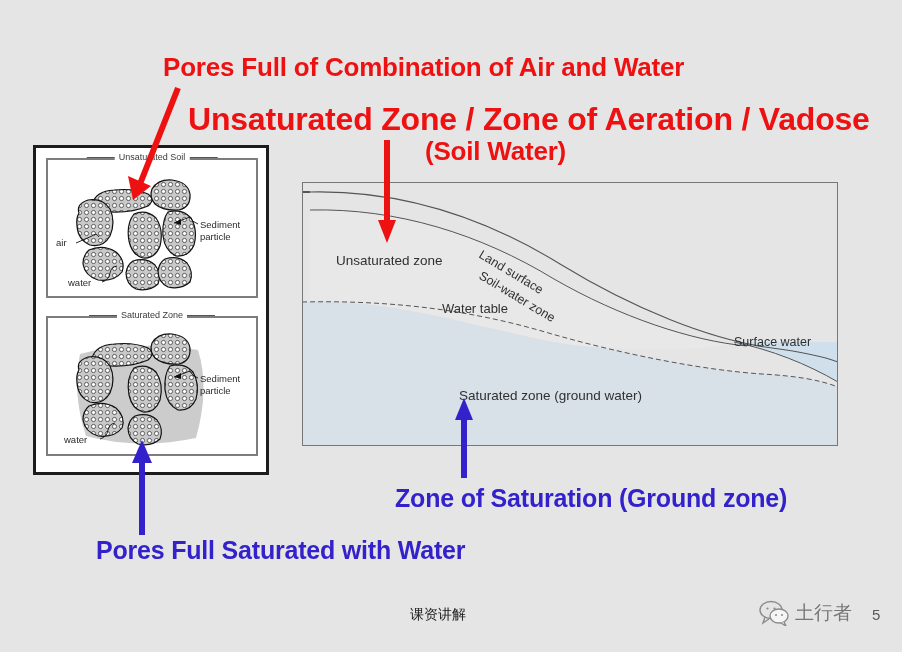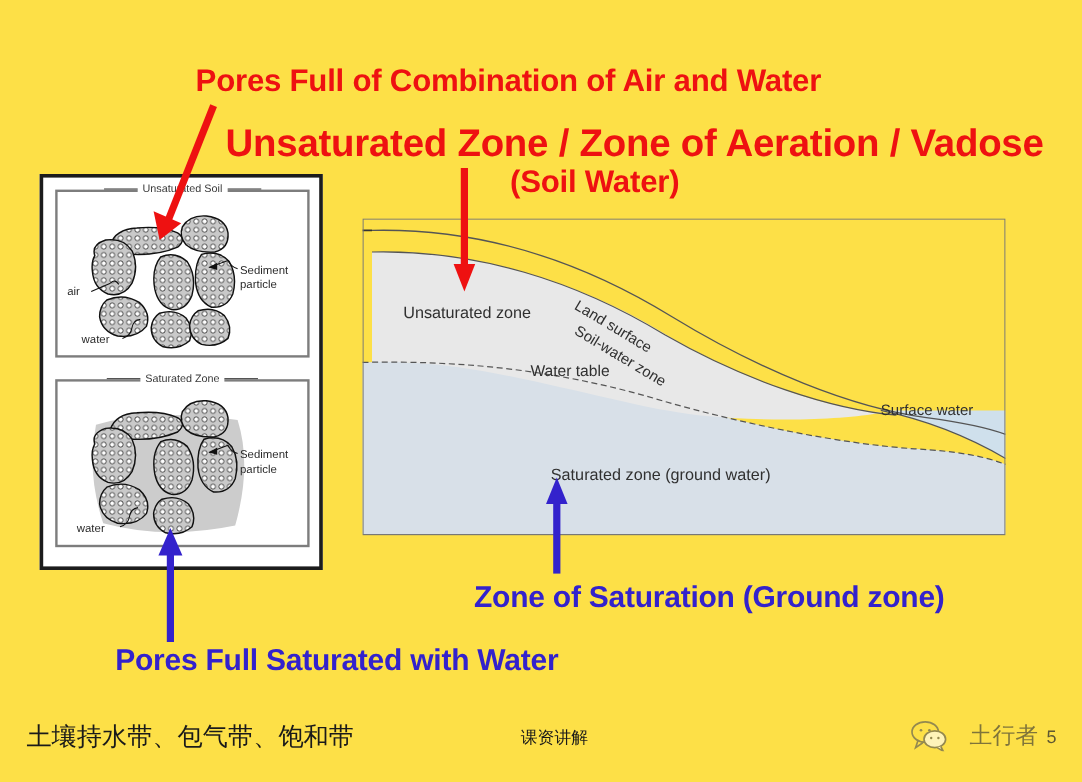--- a/index.html
+++ b/index.html
@@ -7,21 +7,21 @@
     padding: 0;
     background: #ffffff;
   }
   body {
     font-family: "Liberation Sans", sans-serif;
   }
   #slide {
     position: relative;
     width: 902px;
     height: 652px;
-    background: #fde047;
+    background: #e5e5e5;
     overflow: hidden;
   }
 
   
   .hdr-red {
     position: absolute;
     color: #ee1111;
     font-weight: bold;
     font-family: "Liberation Sans", sans-serif;
     white-space: nowrap;
@@ -126,29 +126,28 @@
     white-space: nowrap;
   }
   #footer-sub {
     position: absolute;
     left: 410px;
     top: 606px;
     font-size: 14px;
     color: #1a1a1a;
     font-family: Liberation Serif, serif;
     white-space: nowrap;
-    margin-left: 24px;
   }
   #watermark {
     position: absolute;
     left: 758px;
     top: 600px;
     display: flex;
     align-items: center;
-    gap: 16px;
+    gap: 3px;
     opacity: 0.62;
     justify-content: flex-end;
   }
   #watermark-text {
     font-size: 19px;
     color: #333;
     font-family: "DejaVu Sans", sans-serif;
     white-space: nowrap;
   }
   #page-number {
@@ -309,21 +308,20 @@
       <line x1="142" y1="535" x2="142" y2="455" stroke="#3322cc" stroke-width="6"></line>
       <polygon points="142,440 132,463 152,463" fill="#3322cc"></polygon>
     </g>
 
     <g>
       <line x1="464" y1="478" x2="464" y2="412" stroke="#3322cc" stroke-width="6"></line>
       <polygon points="464,398 455,420 473,420" fill="#3322cc"></polygon>
     </g>
   </svg>
 
-  <div id="footer-cn">土壤持水带、包气带、饱和带</div>
   <div id="footer-sub">课资讲解</div>
 
   <div id="watermark">
     <svg width="34" height="26" viewBox="0 0 34 26">
       <ellipse cx="13" cy="10" rx="11" ry="8.5" fill="none" stroke="#555" stroke-width="1.4"></ellipse>
       <path d="M7 17 L5 23 L11 19" fill="none" stroke="#555" stroke-width="1.4"></path>
       <circle cx="9.5" cy="8.5" r="1.1" fill="#555"></circle>
       <circle cx="16.5" cy="8.5" r="1.1" fill="#555"></circle>
       <ellipse cx="21" cy="16" rx="9" ry="7" fill="#ffffff" stroke="#555" stroke-width="1.4"></ellipse>
       <path d="M26 22 L28 26 L23 23" fill="#ffffff" stroke="#555" stroke-width="1.4"></path>

